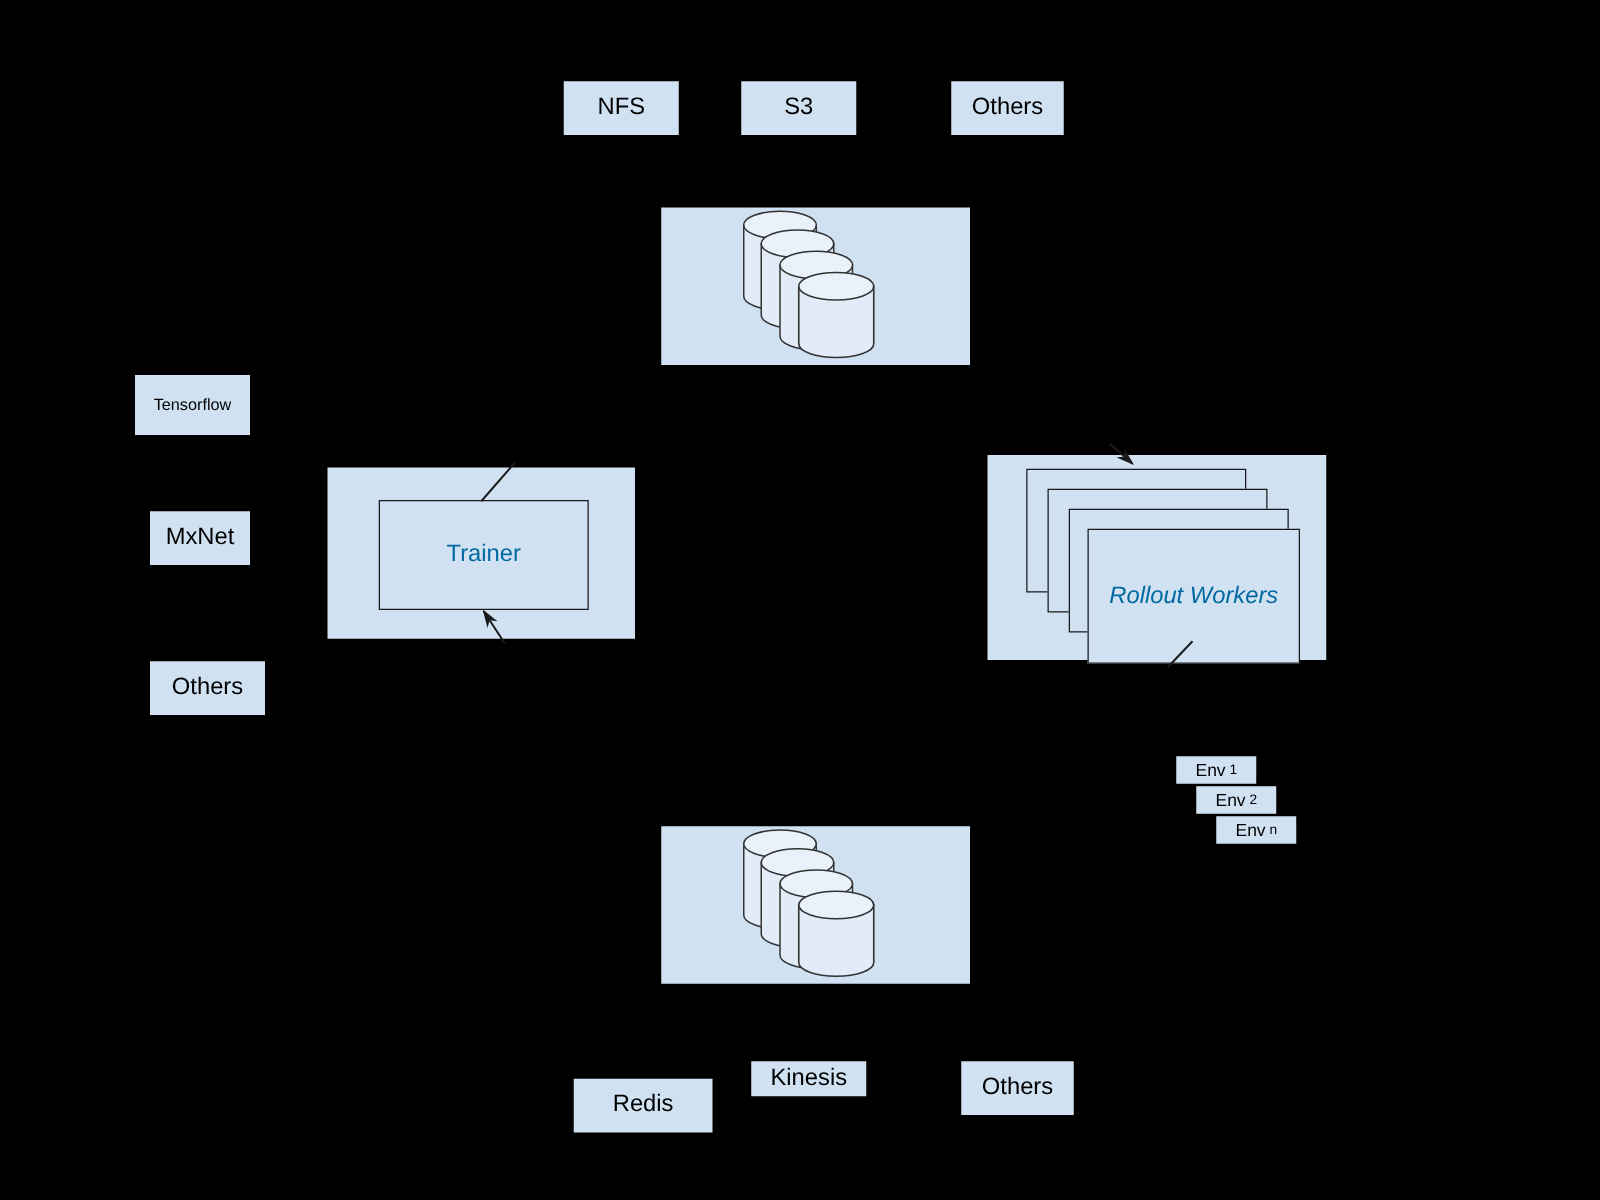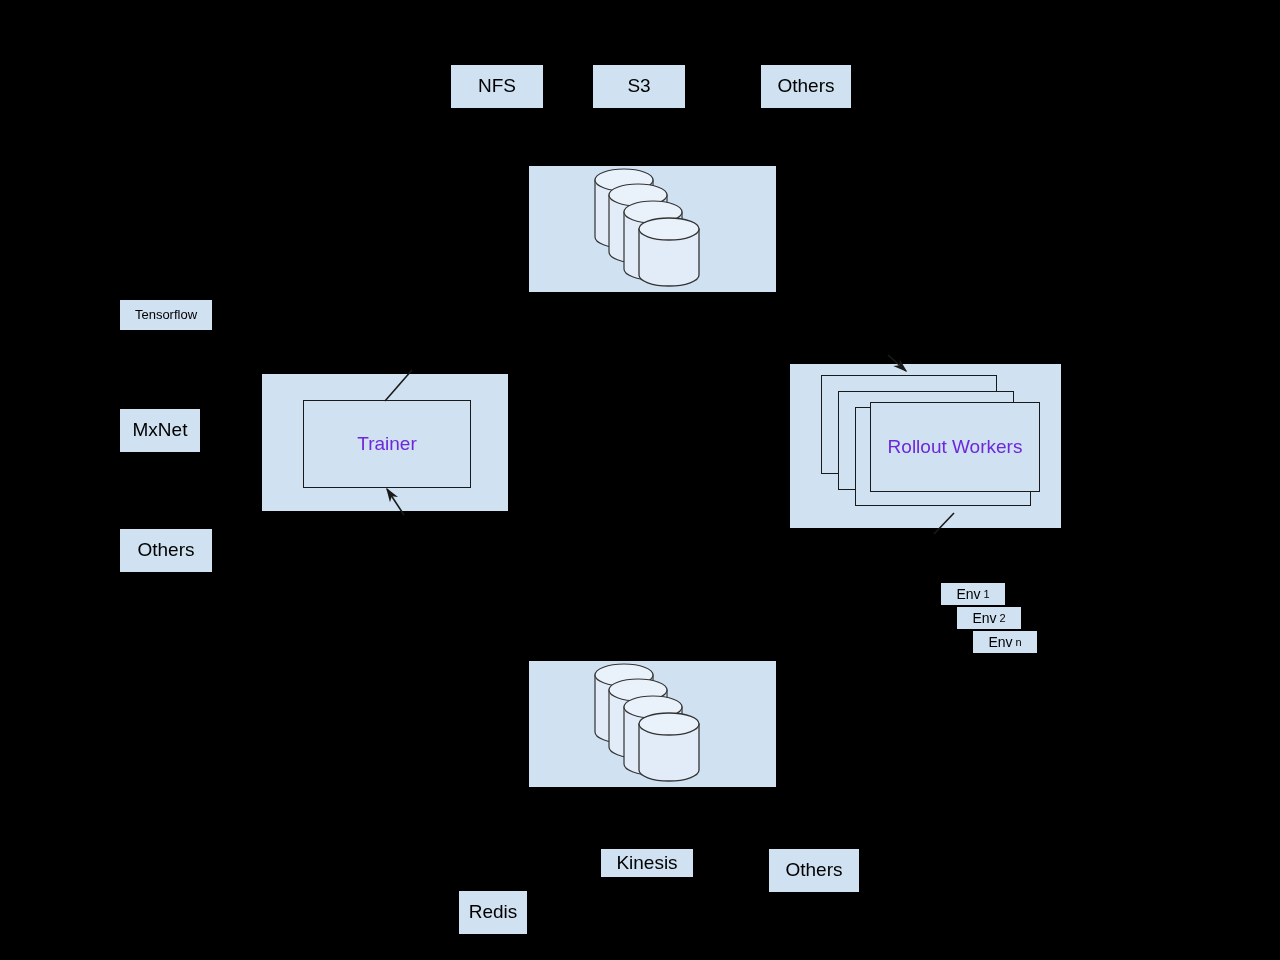--- a/index.html
+++ b/index.html
@@ -41,33 +41,34 @@
   }
   
   .framed {
     position: absolute;
     box-sizing: border-box;
     background: #d0e1f2;
     border: 1.3px solid #1a1a1a;
     display: flex;
     align-items: center;
     justify-content: center;
-    color: #6d28d9;
+    color: #0369a1;
     font-size: 19px;
   }
   .env-chip {
     position: absolute;
     box-sizing: border-box;
     background: #d0e1f2;
     color: #000;
     display: flex;
     align-items: center;
     justify-content: center;
     font-size: 14px;
     white-space: pre;
+    margin-top: 22px;
   }
   .env-chip .sub {
     font-size: 11px;
     padding-left: 3px;
   }
   .svglayer {
     position: absolute;
     left: 0;
     top: 0;
     width: 1280px;
@@ -85,56 +86,56 @@
   </div>
   <div class="node chip" style="left:593px; top:65px; width:92px; height:43px;text-align:center;">
     <span>S3</span>
   </div>
   <div class="node chip" style="left:761px; top:65px; width:90px; height:43px;">
     <span>Others</span>
   </div>
 
   <div class="panel" style="left:529px; top:166px; width:247px; height:126px;"></div>
 
-  <div class="node chip-small" style="left:120px; top:300px; width:92px; height:30px;">
+  <div class="node chip-small" style="left:108px; top:300px; width:92px; height:48px;">
     <span>Tensorflow</span>
   </div>
   <div class="node chip" style="left:120px; top:409px; width:80px; height:43px;">
     <span>MxNet</span>
   </div>
   <div class="node chip" style="left:120px; top:529px; width:92px; height:43px;">
     <span>Others</span>
   </div>
 
   <div class="panel" style="left:262px; top:374px; width:246px; height:137px;"></div>
   <div class="framed" style="left:303px; top:400px; width:168px; height:88px;">
     <span>Trainer</span>
   </div>
 
   <div class="panel" style="left:790px; top:364px; width:271px; height:164px;"></div>
   <div class="framed" style="left:821px; top:375px; width:176px; height:99px;"></div>
   <div class="framed" style="left:838px; top:391px; width:176px; height:99px;"></div>
   <div class="framed" style="left:855px; top:407px; width:176px; height:99px;"></div>
-  <div class="framed" style="left:870px; top:402px; width:170px; height:90px;">
+  <div class="framed" style="left:870px; top:423px; width:170px; height:108px;font-style:italic;">
     <span>Rollout Workers</span>
   </div>
 
   <div class="env-chip" style="left:941px; top:583px; width:64px; height:22px;">
     <span>Env</span><span class="sub">1</span>
   </div>
   <div class="env-chip" style="left:957px; top:607px; width:64px; height:22px;">
     <span>Env</span><span class="sub">2</span>
   </div>
   <div class="env-chip" style="left:973px; top:631px; width:64px; height:22px;">
     <span>Env</span><span class="sub">n</span>
   </div>
 
   <div class="panel" style="left:529px; top:661px; width:247px; height:126px;"></div>
 
-  <div class="node chip" style="left:459px; top:891px; width:68px; height:43px;">
+  <div class="node chip" style="left:459px; top:863px; width:111px; height:43px;">
     <span>Redis</span>
   </div>
   <div class="node chip" style="left:601px; top:849px; width:92px; height:28px;">
     <span>Kinesis</span>
   </div>
   <div class="node chip" style="left:769px; top:849px; width:90px; height:43px;">
     <span>Others</span>
   </div>
 
   <svg class="svglayer" viewBox="0 0 1280 960" xmlns="http://www.w3.org/2000/svg">

